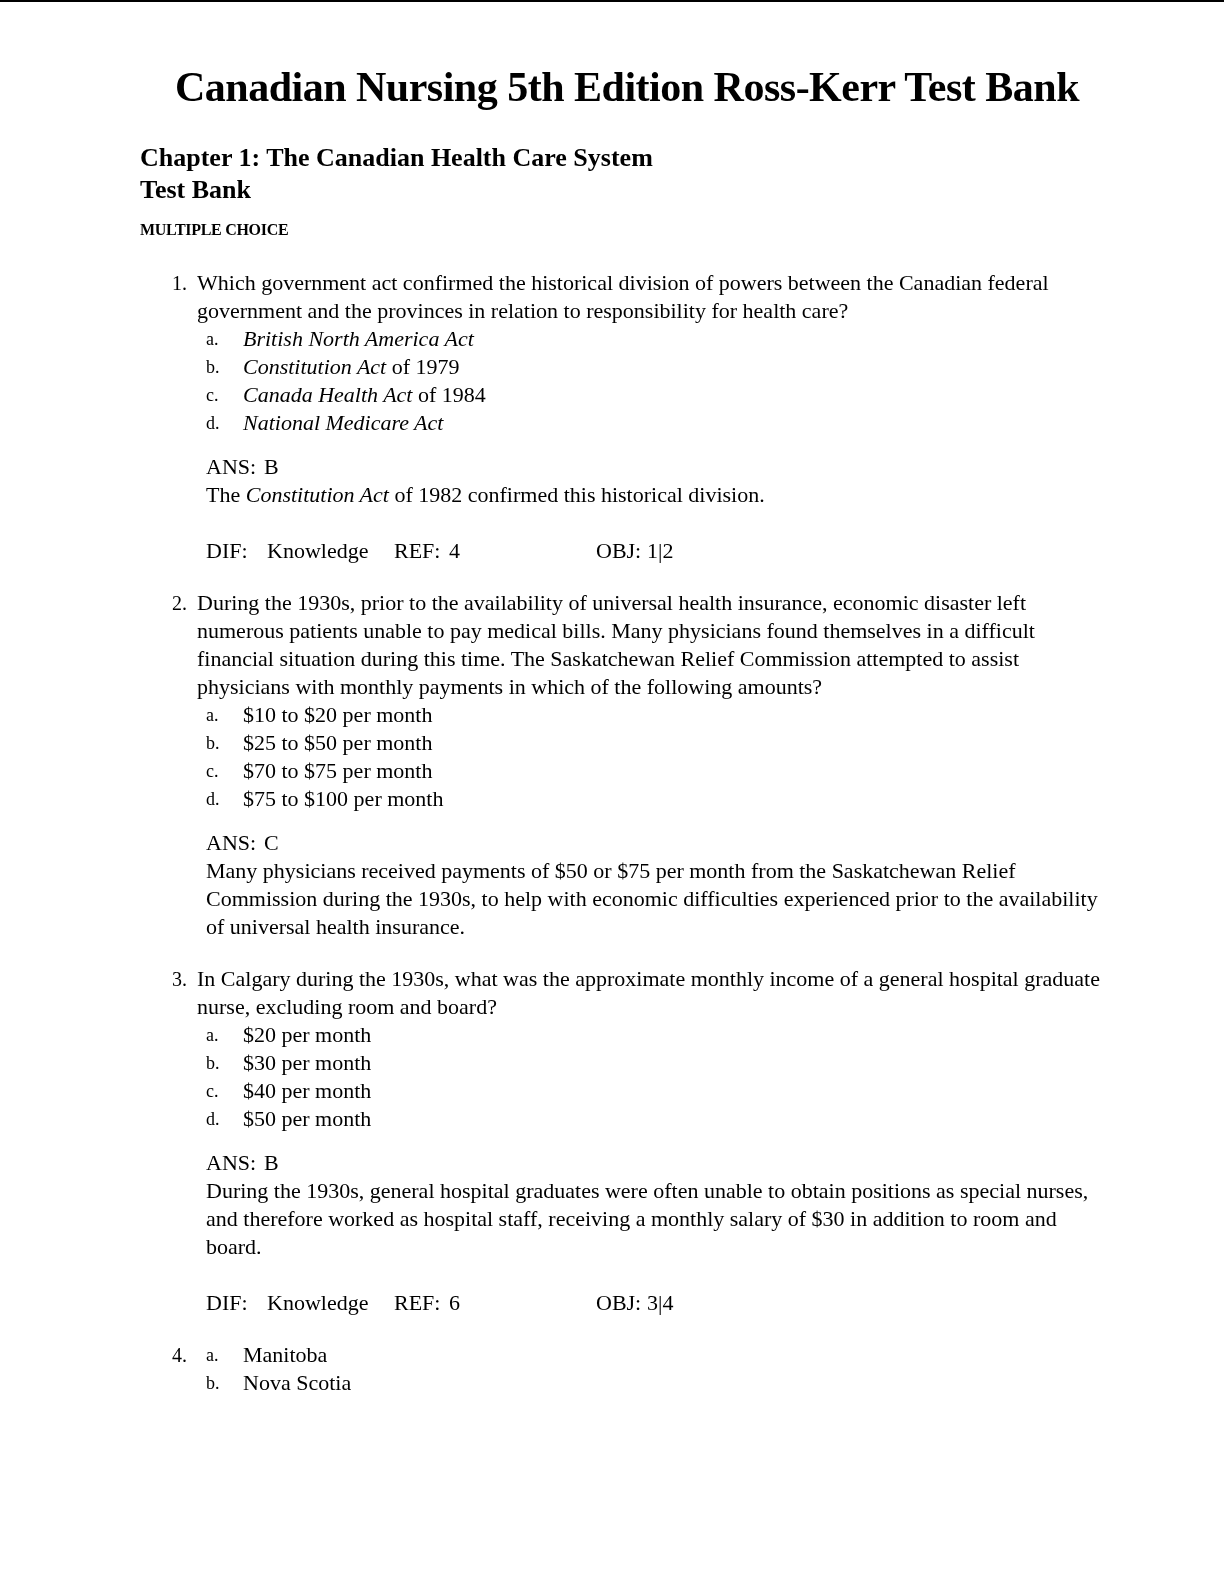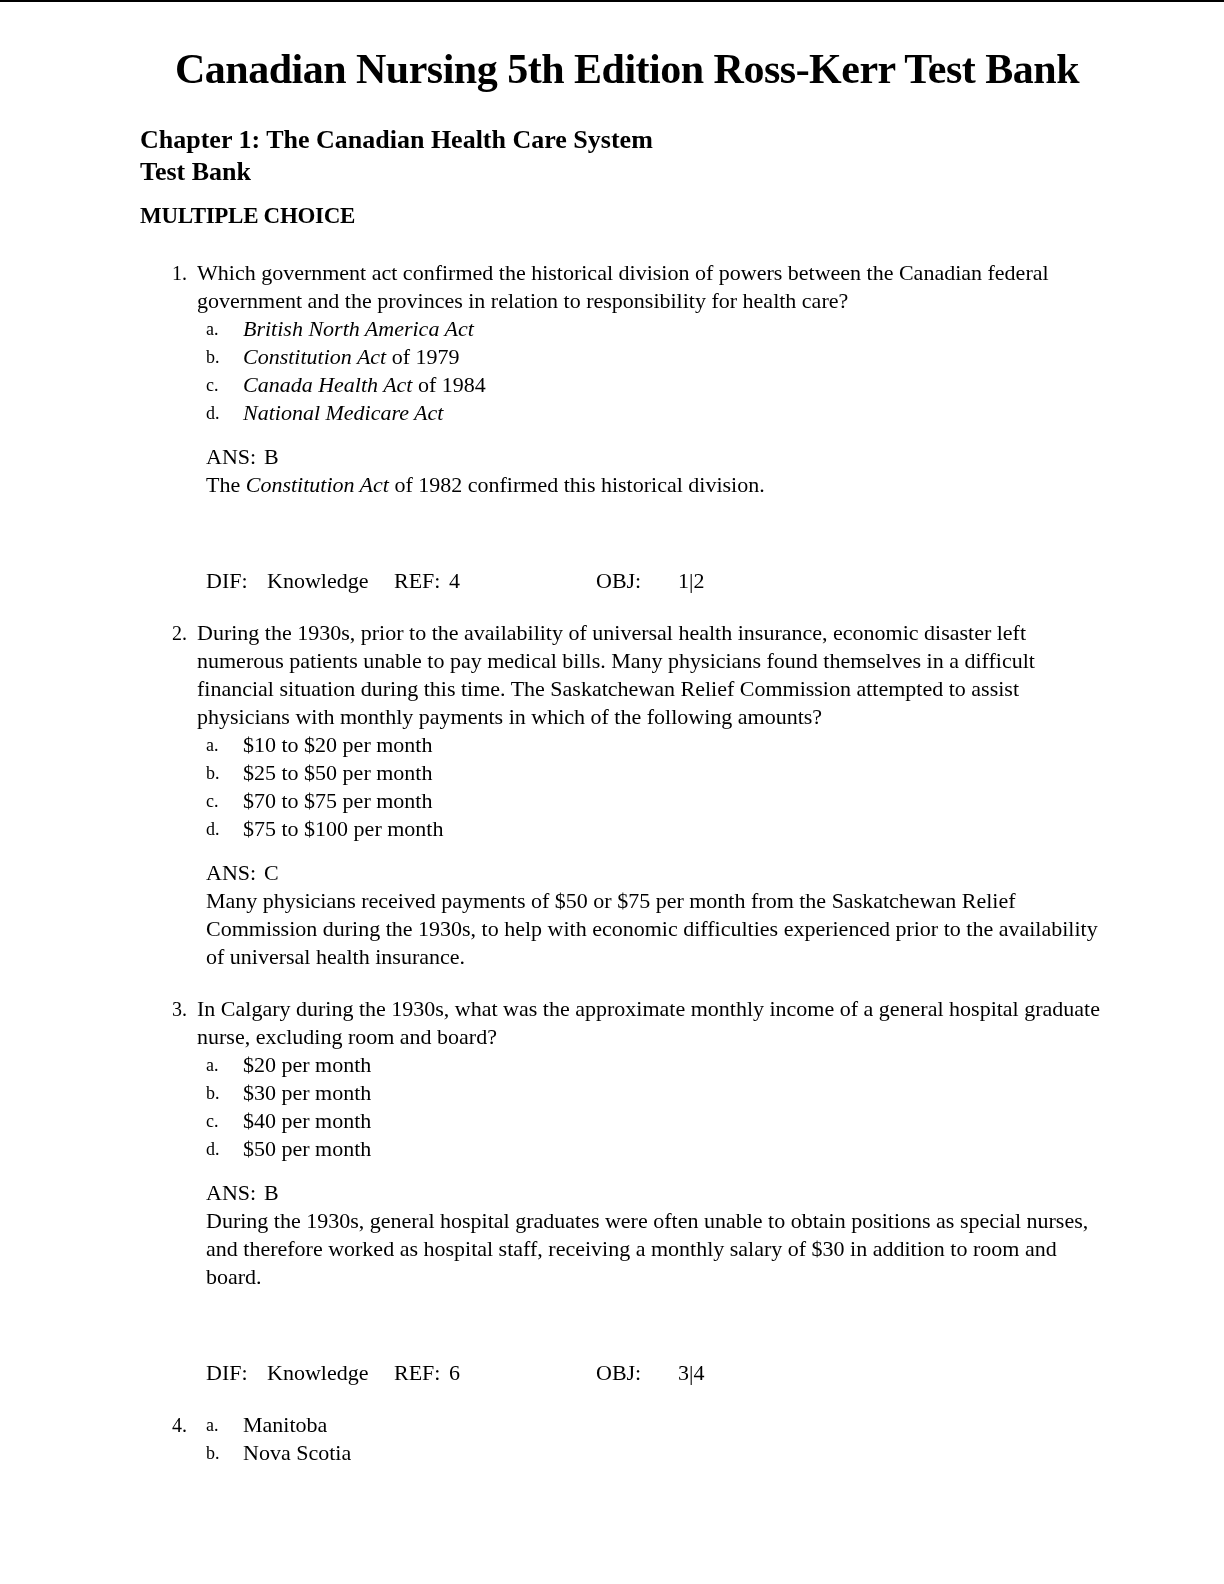--- a/index.html
+++ b/index.html
@@ -16,39 +16,39 @@
     overflow: hidden;
   }
   .top-edge-line {
     position: absolute;
     top: 0; left: 0;
     width: 100%;
     height: 2px;
     background: #000000;
   }
   .page {
-    padding: 44px 110px 40px 140px;
+    padding: 62px 110px 40px 140px;
     box-sizing: border-box;
   }
   .doc-title {
     font-size: 42px;
     font-weight: bold;
     text-align: center;
     line-height: 1.2;
     margin: 0 0 30px 0;
     letter-spacing: -0.5px;
   }
   .chapter-block { margin: 0; }
   .chapter-heading, .subheading {
     font-size: 26px;
     font-weight: bold;
     line-height: 32px;
   }
   .section-label {
-    font-size: 23px;
+    font-size: 16px;
     font-weight: bold;
     margin-top: 15px;
     letter-spacing: -0.3px;
   }
   .questions { margin-top: 30px; }
   .question { margin-bottom: 24px; }
   .q-row { display: flex; }
   .q-num {
     flex: 0 0 57px;
     width: 57px;
@@ -71,26 +71,26 @@
     width: 37px;
     margin-left: 9px;
     font-size: 18px;
     line-height: 28px;
   }
   .opt-text { flex: 1; }
   .ans-block { margin-top: 16px; margin-left: 9px; }
   .ans-label { display: inline-block; min-width: 58px; }
   .rationale {}
   .dif-line { margin-top: 28px; margin-left: 9px; white-space: nowrap; }
-  .c-dif-label { display: inline-block; width: 61px; margin-top: 40px; }
+  .c-dif-label { display: inline-block; width: 61px; }
   .c-dif-value { display: inline-block; width: 127px; }
   .c-ref-label { display: inline-block; width: 55px; }
   .c-ref-value { display: inline-block; width: 147px; }
   .c-obj-label { display: inline-block; width: 51px; }
-  .c-obj-value { display: inline-block; margin-left: 31px; }
+  .c-obj-value { display: inline-block; }
   i { font-style: italic; }
 </style>
 </head>
 <body>
 
 <div class="top-edge-line"></div>
 
 <div class="page">
   <h1 class="doc-title">Canadian Nursing 5th Edition Ross-Kerr Test Bank</h1>
 

